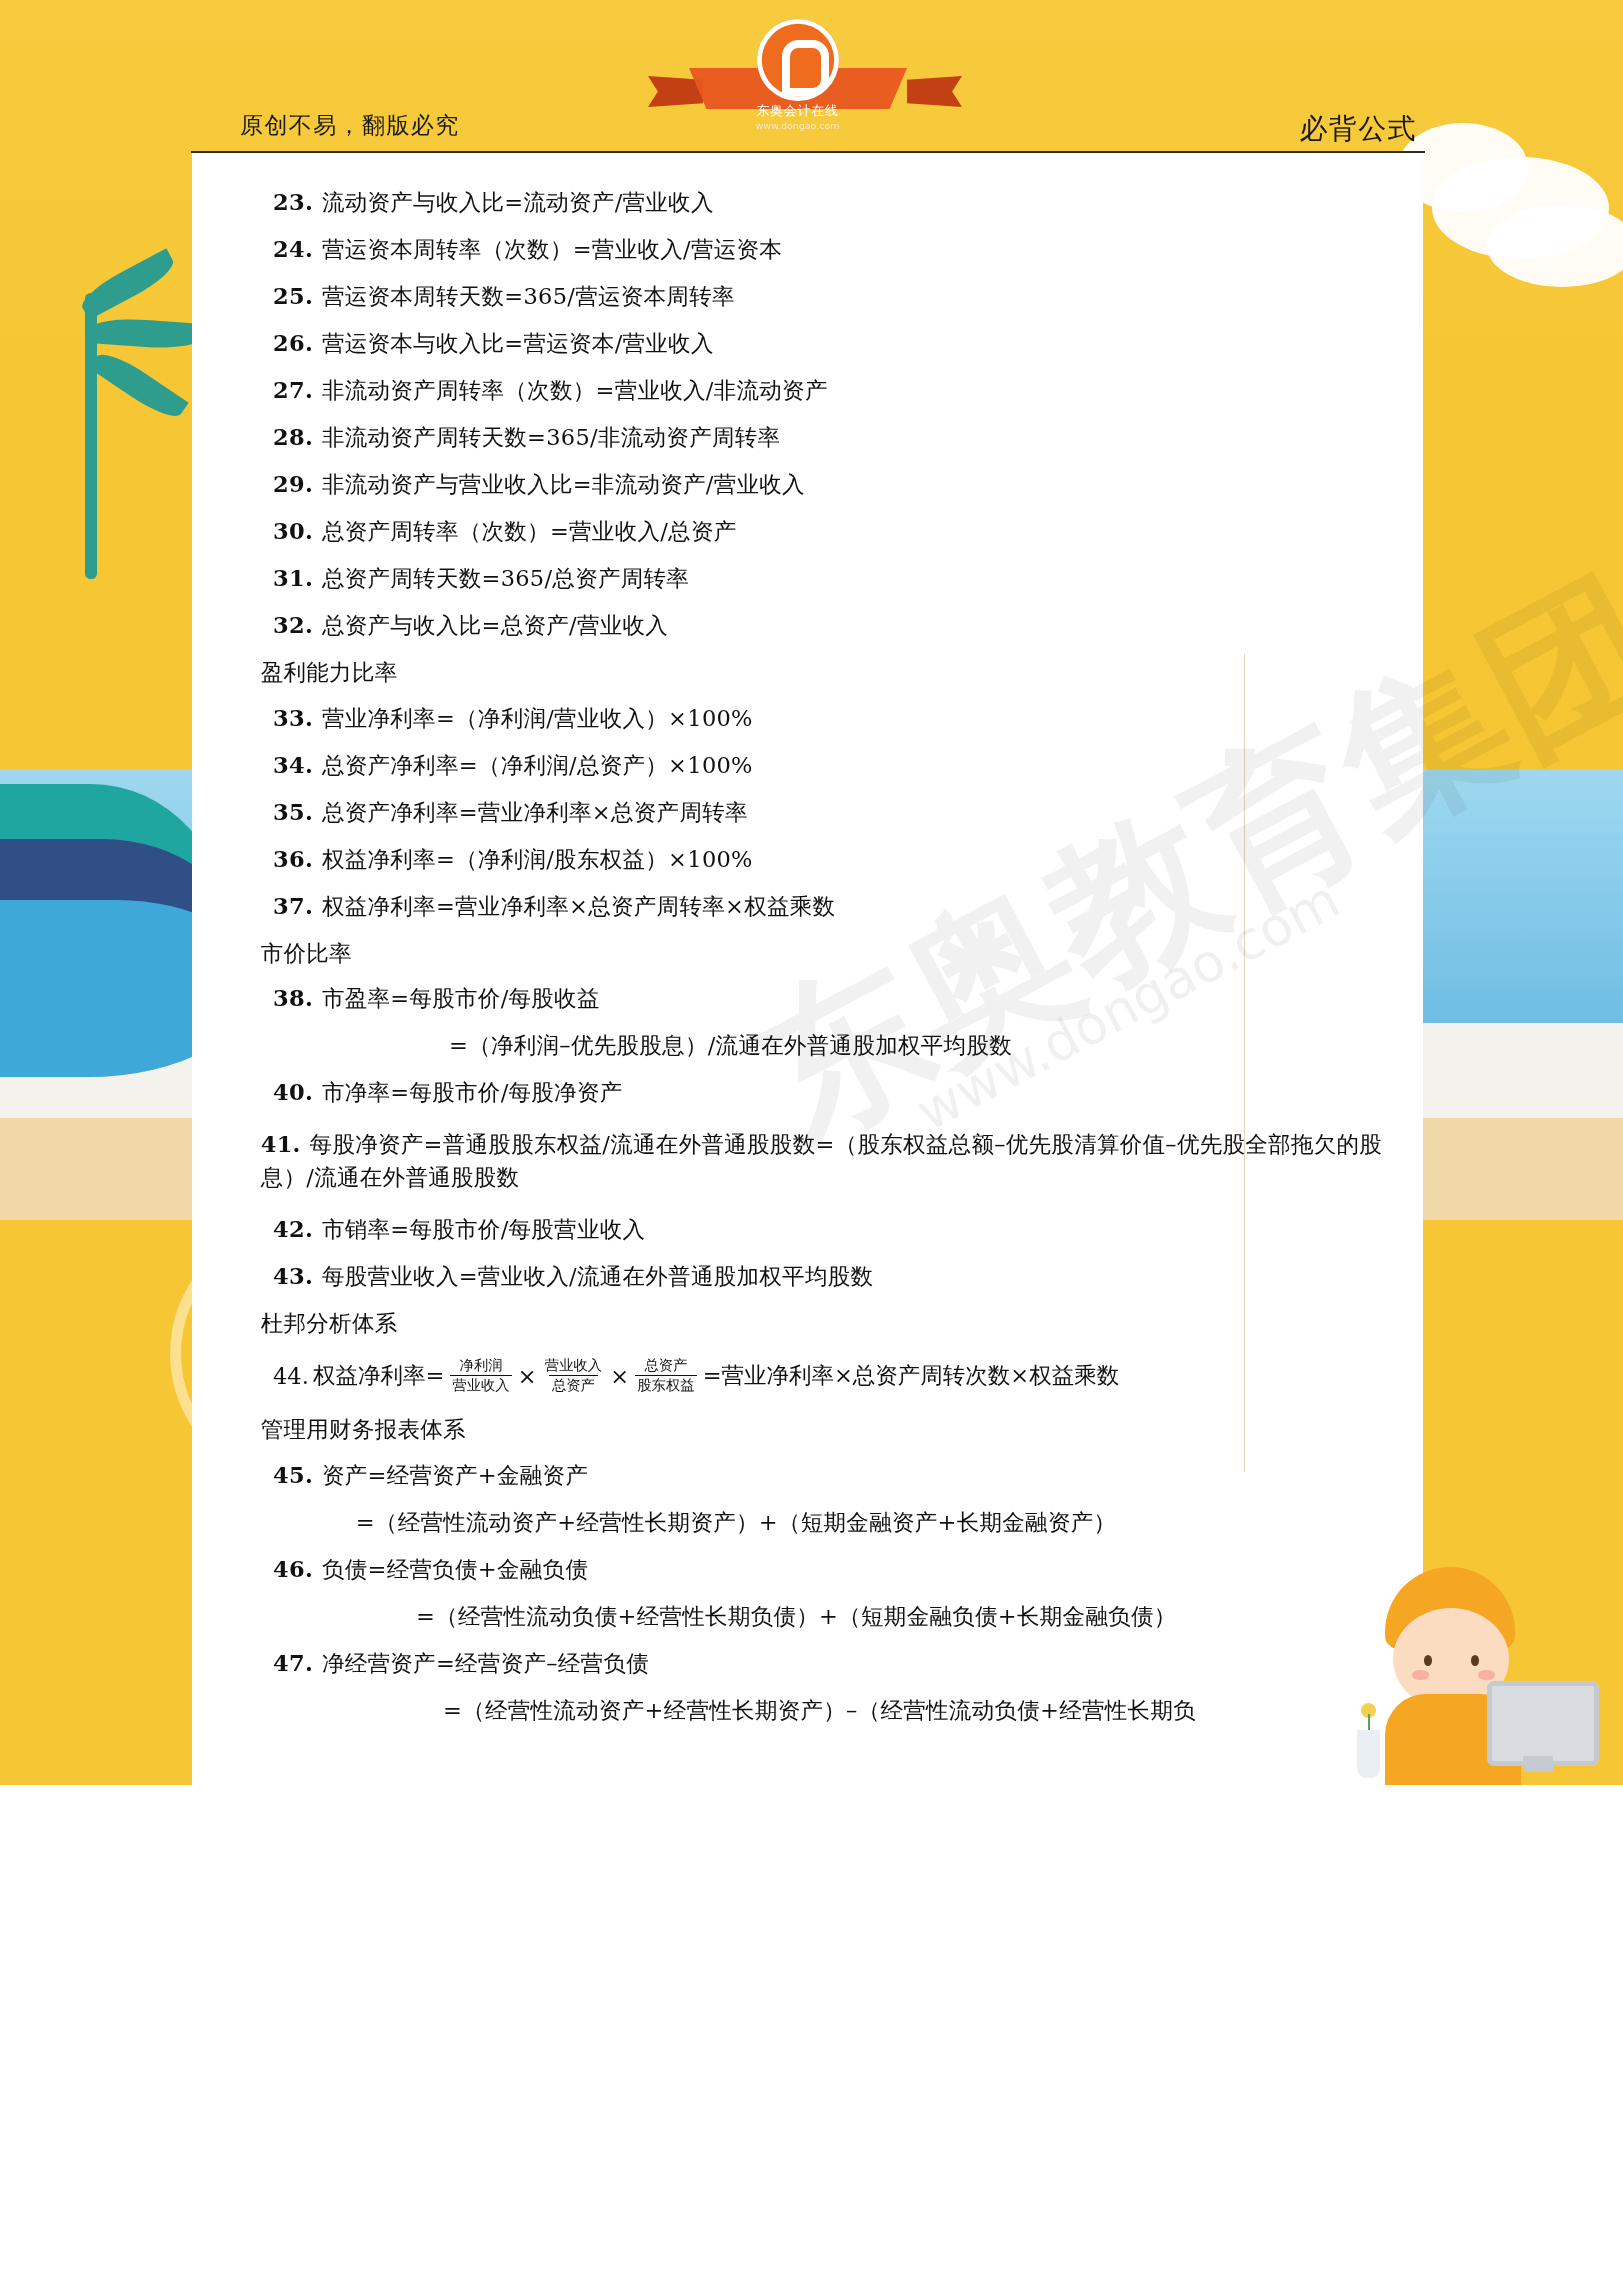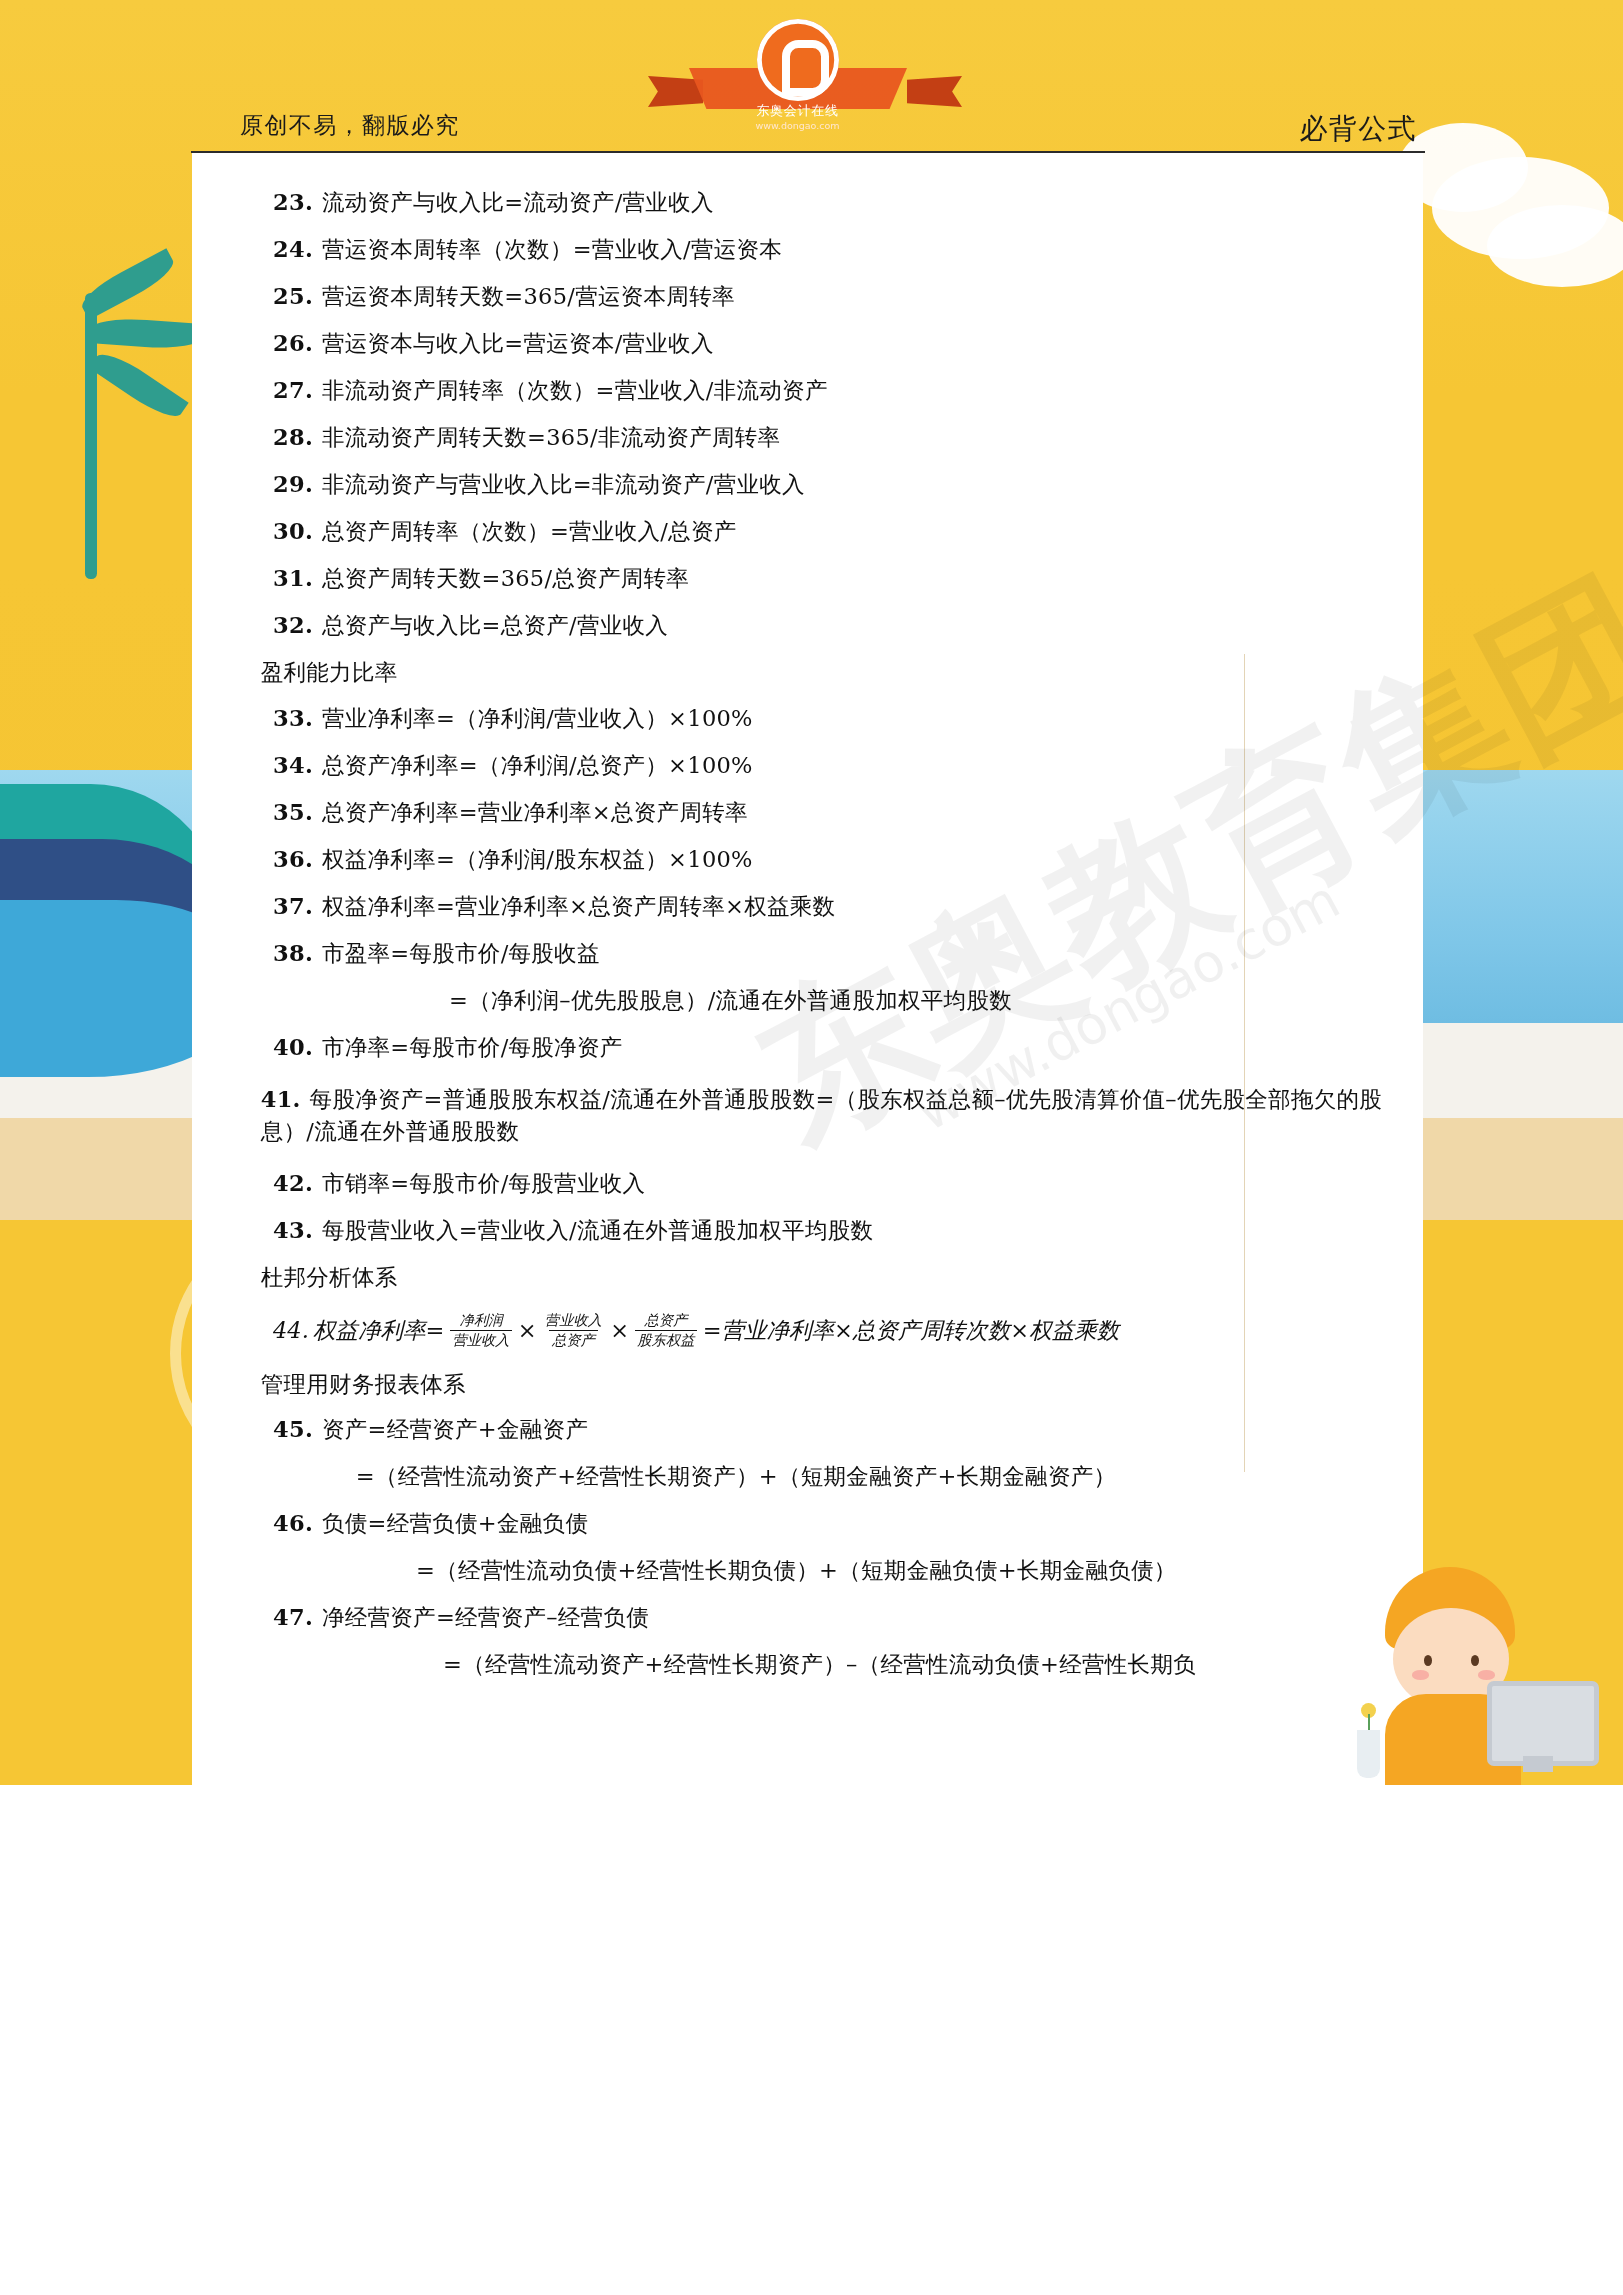--- a/index.html
+++ b/index.html
@@ -277,21 +277,20 @@
   .line.cont-d { padding-left: 170px; }
   .line.hang { margin-left: -12.3px; }
   
   .dupont {
     display: flex;
     align-items: center;
     font-size: 22.5px;
     margin: 0 0 24.5px 0;
     color: #111111;
     white-space: nowrap;
-    font-style: italic;
   }
   .frac {
     display: inline-flex;
     flex-direction: column;
     align-items: center;
     font-size: 14.3px;
     line-height: 1.15;
     margin: 0 5.5px;
     vertical-align: middle;
   }
@@ -418,20 +417,21 @@
     <p class="line"><span class="num">32.</span> <span>总资产与收入比=总资产/营业收入</span></p>
 
     <p class="line section">盈利能力比率</p>
 
     <p class="line"><span class="num">33.</span> <span>营业净利率=（净利润/营业收入）×100%</span></p>
     <p class="line"><span class="num">34.</span> <span>总资产净利率=（净利润/总资产）×100%</span></p>
     <p class="line"><span class="num">35.</span> <span>总资产净利率=营业净利率×总资产周转率</span></p>
     <p class="line"><span class="num">36.</span> <span>权益净利率=（净利润/股东权益）×100%</span></p>
     <p class="line"><span class="num">37.</span> <span>权益净利率=营业净利率×总资产周转率×权益乘数</span></p>
 
+    <p class="line section">市价比率</p>
 
     <p class="line"><span class="num">38.</span> <span>市盈率=每股市价/每股收益</span></p>
     <p class="line cont-a">=（净利润–优先股股息）/流通在外普通股加权平均股数</p>
     <p class="line"><span class="num">40.</span> <span>市净率=每股市价/每股净资产</span></p>
     <p class="line wrap hang"><span class="num">41.</span> <span>每股净资产=普通股股东权益/流通在外普通股股数=（股东权益总额–优先股清算价值–优先股全部拖欠的股息）/流通在外普通股股数</span></p>
     <p class="line"><span class="num">42.</span> <span>市销率=每股市价/每股营业收入</span></p>
     <p class="line"><span class="num">43.</span> <span>每股营业收入=营业收入/流通在外普通股加权平均股数</span></p>
 
     <p class="line section">杜邦分析体系</p>
 

